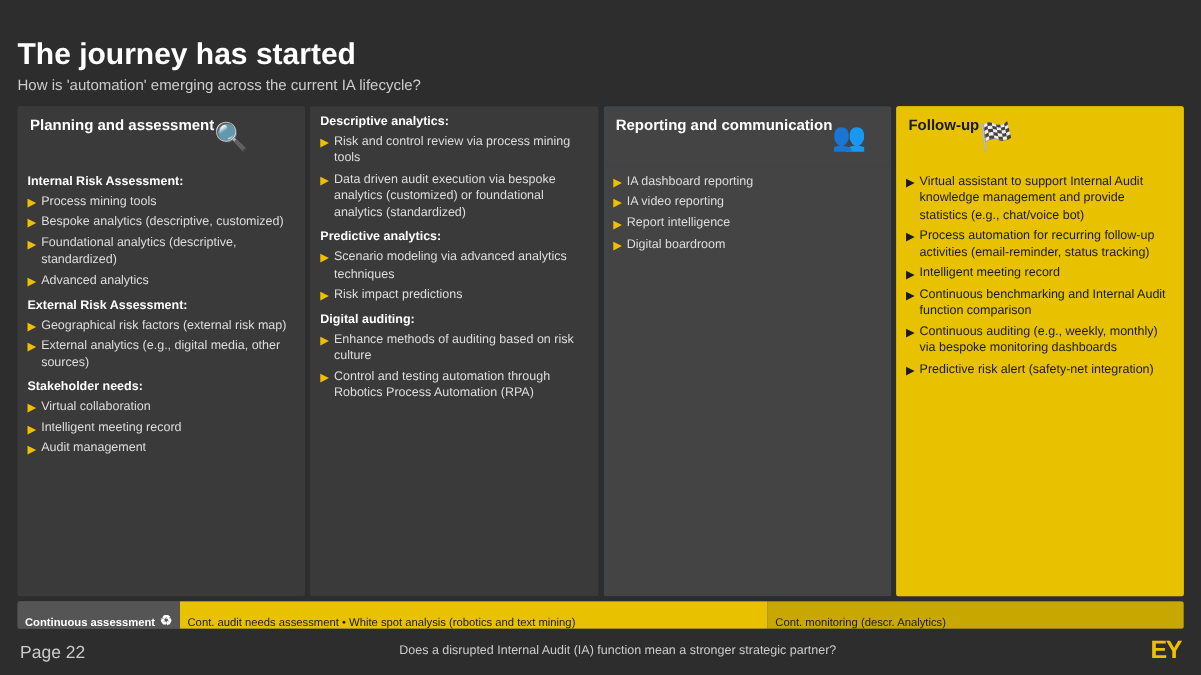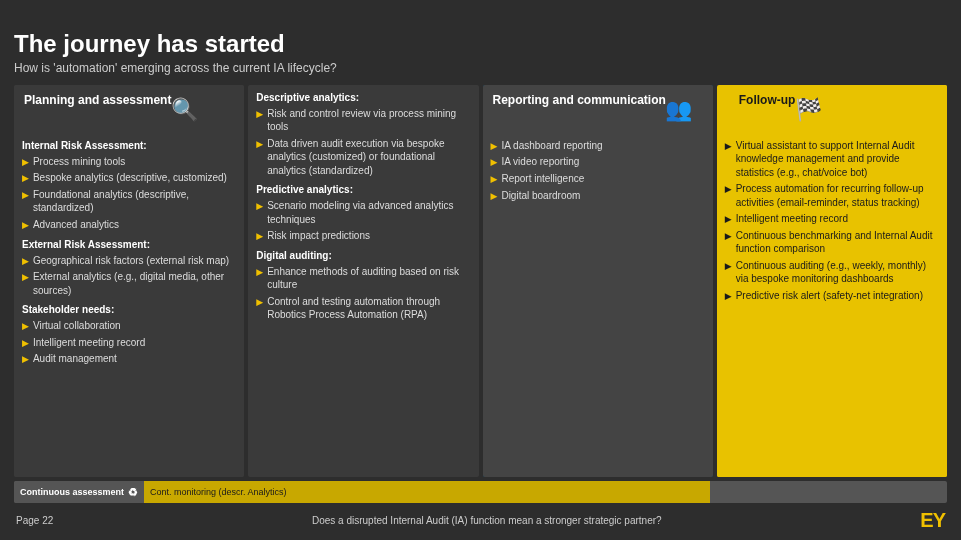--- a/index.html
+++ b/index.html
@@ -99,21 +99,20 @@
       color: #ddd;
       font-size: 10px;
       line-height: 1.35;
     }
     
     .col-yellow {
       background: #e8c200;
     }
     .col-yellow .col-header {
       background: #e8c200;
-      margin-left: 12px;
     }
     .col-yellow .col-body {
       background: #e8c200;
     }
     .col-yellow .col-header-title {
       color: #1a1a1a;
     }
     .col-yellow .col-icon {
       color: #1a1a1a;
     }
@@ -139,21 +138,21 @@
       background: #555;
       margin-top: 4px;
       border-radius: 2px;
       overflow: hidden;
       height: 22px;
       align-items: center;
     }
     .cont-segment {
       height: 100%;
       display: flex;
-      align-items: center;
+      align-items: flex-end;
       padding: 0 6px;
       font-size: 9px;
     }
     .cont-segment-dark {
       background: #555;
       color: #fff;
       font-weight: bold;
       min-width: 130px;
     }
     .cont-segment-yellow {
@@ -175,21 +174,21 @@
     
     .footer-row {
       display: flex;
       align-items: center;
       justify-content: space-between;
       margin-top: 6px;
       padding: 0 2px;
     }
     .page-num {
       color: #ccc;
-      font-size: 10px;
+      font-size: 14px;
     }
     .footer-question {
       color: #ccc;
       font-size: 10px;
       text-align: center;
       flex: 1;
     }
     .ey-logo {
       display: flex;
       align-items: center;
@@ -350,20 +349,23 @@
         </div>
       </div>
     </div>
 
   </div>
 
   <div class="continuous-bar">
     <div class="cont-segment cont-segment-dark">
       <span>Continuous assessment</span>
       <span class="cont-icon">♻</span>
+    </div>
+    <div class="cont-segment cont-segment-yellow">
+      <span>Cont. audit needs assessment  •  White spot analysis (robotics and text mining)</span>
     </div>
     <div class="cont-segment cont-segment-gold">
       <span>Cont. monitoring (descr. Analytics)</span>
     </div>
   </div>
 
   <div class="footer-row">
     <div class="page-num">Page 22</div>
     <div class="footer-question">Does a disrupted Internal Audit (IA) function mean a stronger strategic partner?</div>
     <div class="ey-logo">

